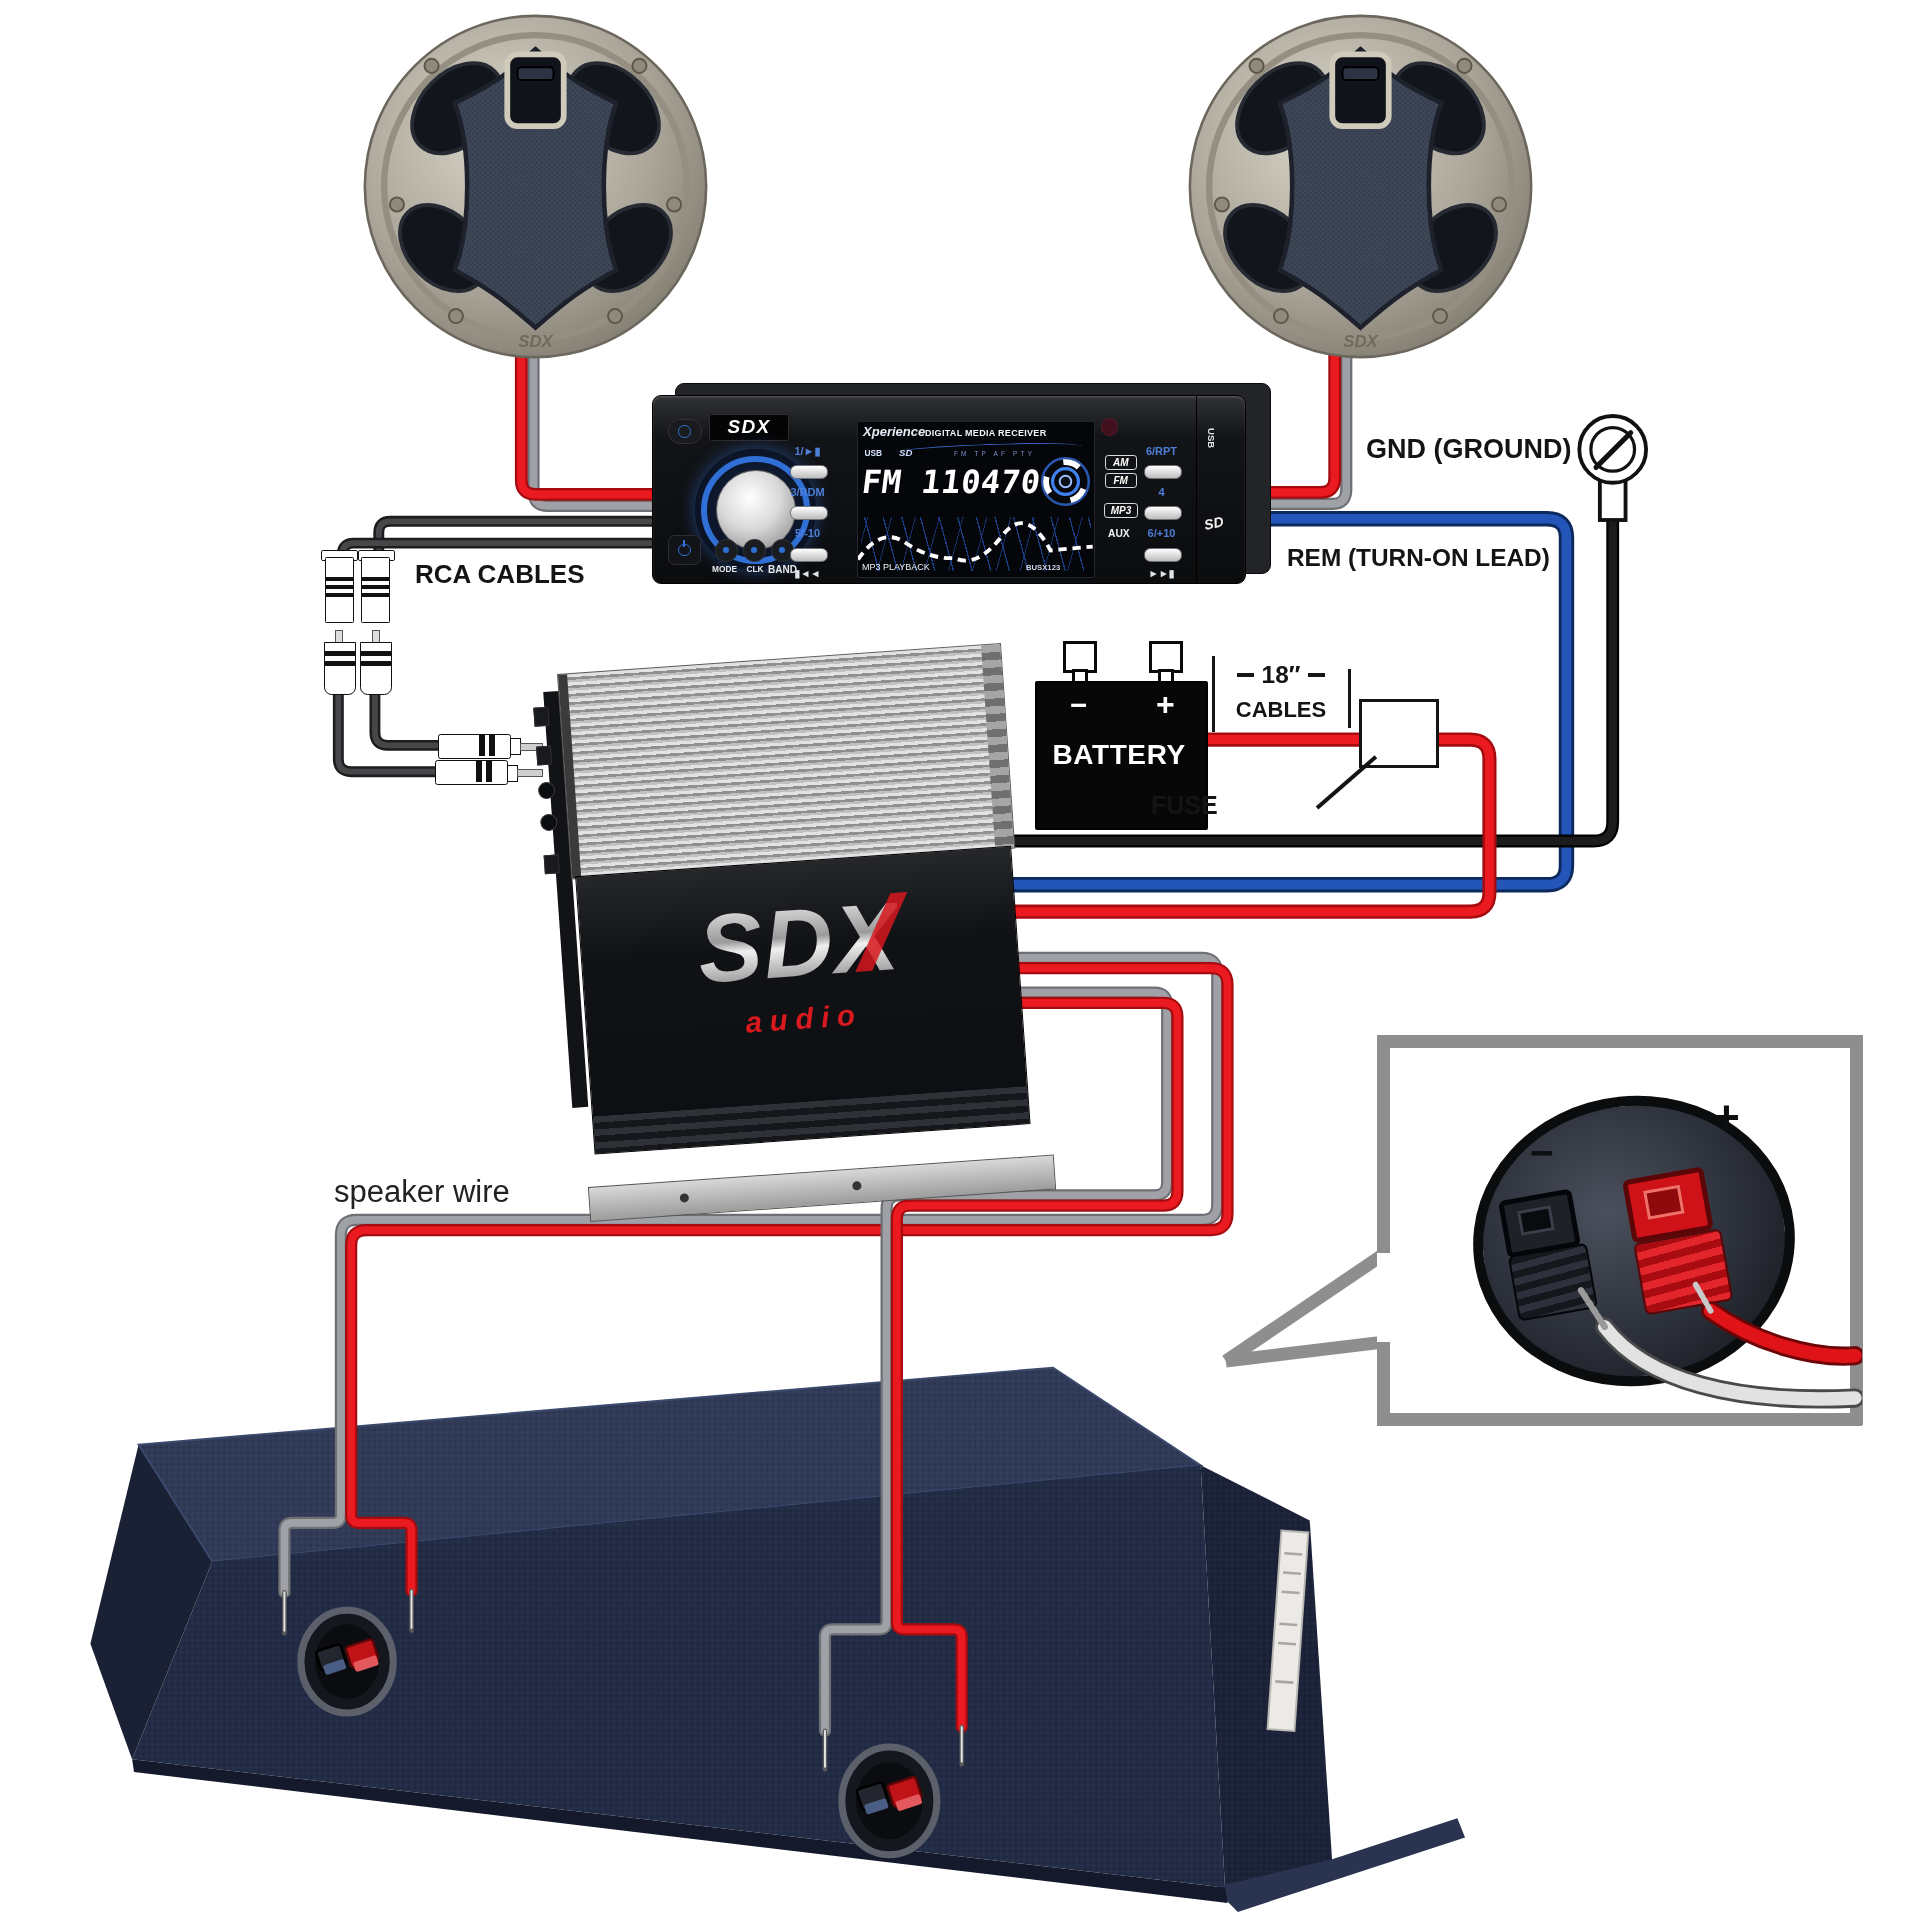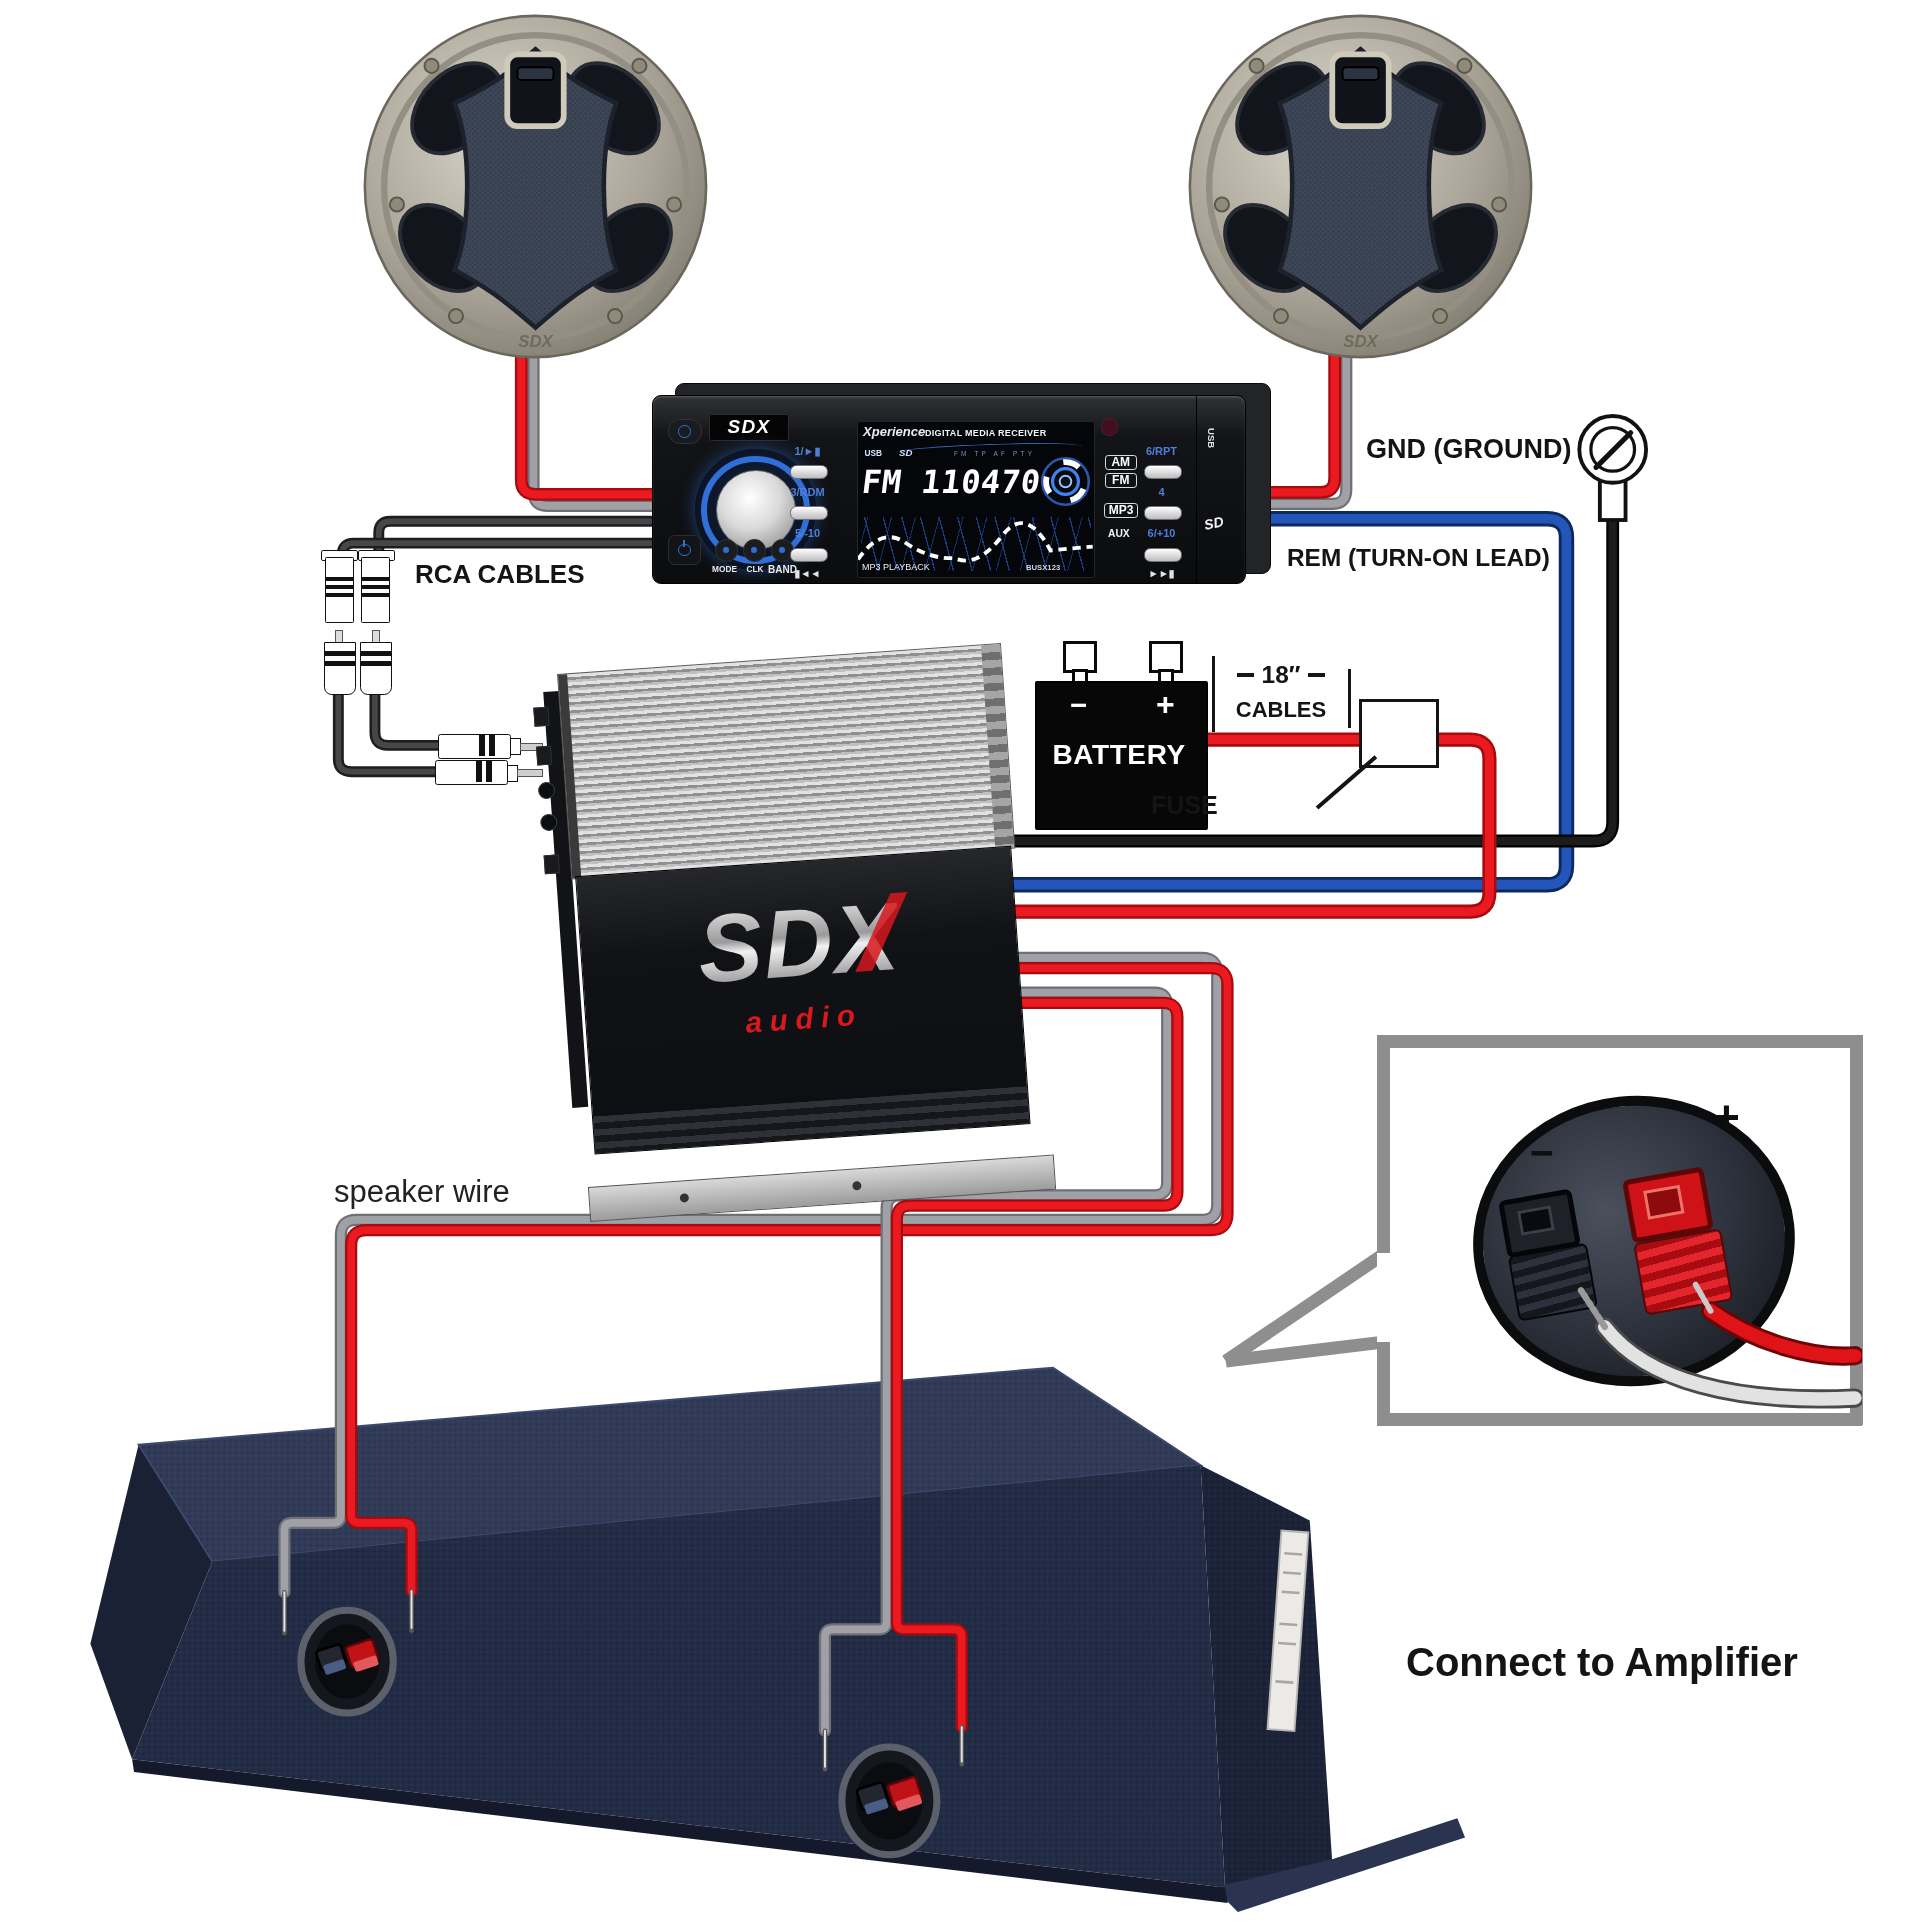--- a/index.html
+++ b/index.html
@@ -3,22 +3,22 @@
 <meta charset="utf-8">
 <style>
   html,body{margin:0;padding:0;background:#fff;}
   #canvas{position:relative;width:1926px;height:1926px;background:#ffffff;overflow:hidden;
           font-family:"Liberation Sans", sans-serif;}
   .abs{position:absolute;}
   .lbl{position:absolute;color:#141414;font-weight:800;white-space:nowrap;}
   .pill{background:linear-gradient(#ffffff,#bdbdbd);border:0.6px solid #70727a;border-radius:6.4px;}
   .btnlbl{color:#4d7fd8;font-weight:bold;font-size:11px;text-align:center;}
   .whitelbl{color:#dfe3ea;font-weight:bold;font-size:10.3px;text-align:center;}
-  .srcbtn{position:absolute;border:1.3px solid #d7dce6;border-radius:3.2px;color:#fff;font-size:12px;
-          font-weight:bold;text-align:center;line-height:13px;}
+  .srcbtn{position:absolute;border:1.3px solid #d7dce6;border-radius:3.2px;color:#fff;font-size:10px;
+          font-weight:bold;text-align:center;line-height:13px;font-style:italic;}
   .seg{font-family:"DejaVu Sans Mono", monospace;font-weight:bold;color:#ffffff;
        transform:skewX(-7deg);letter-spacing:0.6px;}
   svg{display:block;}
 </style>
 </head>
 <body>
 
 <div id="canvas">
 
   <svg class="abs" style="left:90px;top:1342px" width="1387" height="584" viewBox="0 0 2160 910">
@@ -397,21 +397,20 @@
   <div class="lbl" style="left:1217px;top:697px;width:128px;text-align:center;font-size:22px">CABLES</div>
   <div class="abs" style="left:1359px;top:699px;width:74px;height:63px;background:#fff;border:3.9px solid #141414"></div>
   <div class="abs" style="left:1317px;top:806px;width:78px;height:3.9px;background:#141414;transform:rotate(-41deg);transform-origin:0 50%"></div>
   <div class="lbl" style="left:1151px;top:791px;font-size:25px">FUSE</div>
 
   <div class="lbl" style="left:1366px;top:434px;font-size:27px">GND (GROUND)</div>
   <div class="lbl" style="left:1287px;top:544px;font-size:24.4px">REM (TURN-ON LEAD)</div>
   <div class="lbl" style="left:415px;top:559px;font-size:26px">RCA CABLES</div>
   <div class="lbl" style="left:334px;top:1174px;font-size:31px;font-weight:500;color:#222">speaker wire</div>
   <div class="abs" style="left:1406px;top:1634px;width:437px;color:#141414;font-size:40px;font-weight:800;line-height:1.4">
-    <div>Connect to Amplifier</div>
   </div>
 
   <svg class="abs" style="left:1213px;top:1239px" width="180" height="135" viewBox="0 0 280 210">
     <polygon points="268,22 20,190 268,160" fill="#ffffff"></polygon>
     <line x1="268" y1="22" x2="20" y2="190" stroke="#8e8e8e" stroke-width="20"></line>
     <line x1="268" y1="160" x2="20" y2="190" stroke="#8e8e8e" stroke-width="20"></line>
   </svg>
   <div class="abs" style="left:1377px;top:1035px;width:485px;height:390px;background:#fff">
     <div class="abs" style="left:0;top:0;width:485px;height:13px;background:#8e8e8e"></div>
     <div class="abs" style="left:473px;top:0;width:13px;height:390px;background:#8e8e8e"></div>

